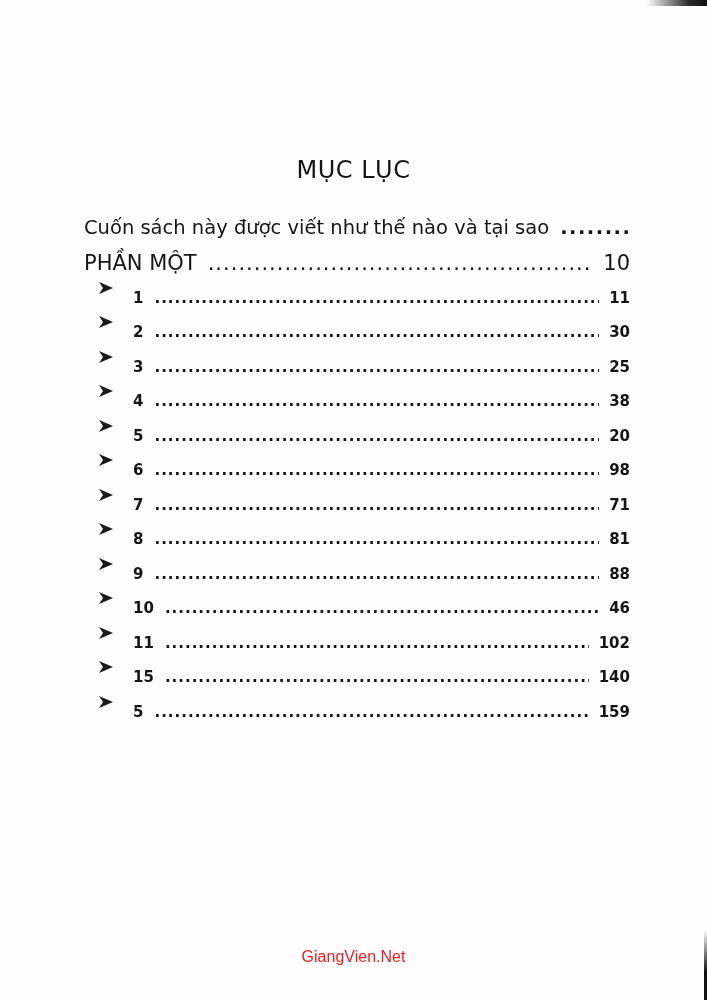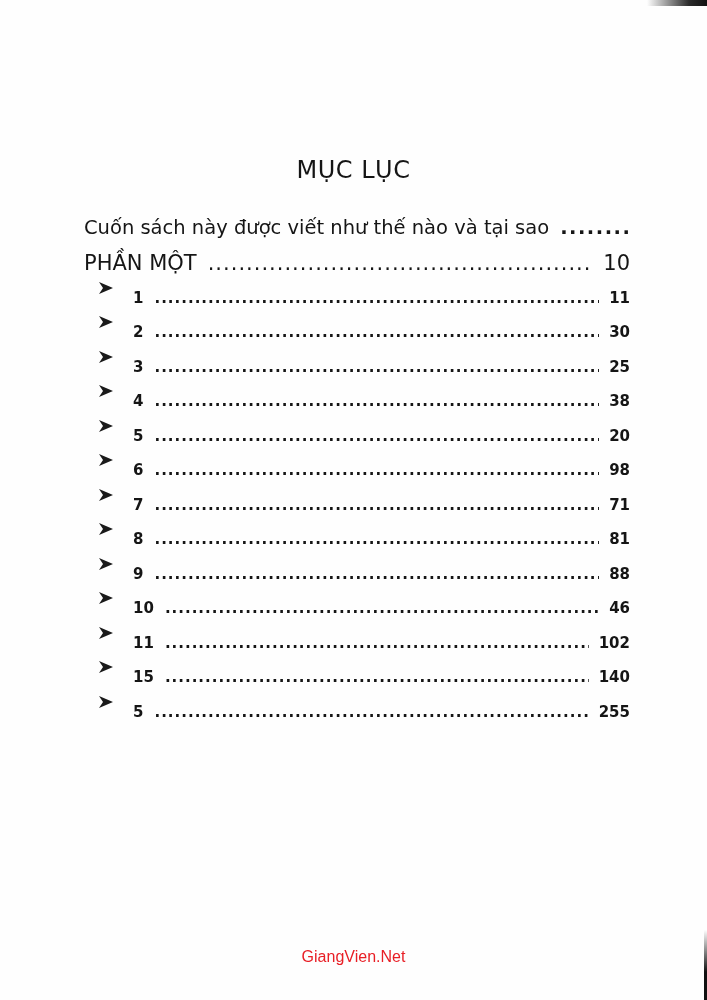--- a/index.html
+++ b/index.html
@@ -252,18 +252,18 @@
     <span class="page">140</span>
   </div>
       <div class="toc-row chapter">
     <span class="arrow">
       <svg width="14" height="12" viewBox="0 0 14 12">
             <path d="M0,0 L14,6 L0,12 L4,6 Z" fill="#1a1a1a"></path>
           </svg>
     </span>
     <span class="label">5</span>
     <span class="dots"></span>
-    <span class="page">255</span>
+    <span class="page">159</span>
   </div>
     </div>
 </div>
 
 <div class="watermark">GiangVien.Net</div>
 
 </body></html>

